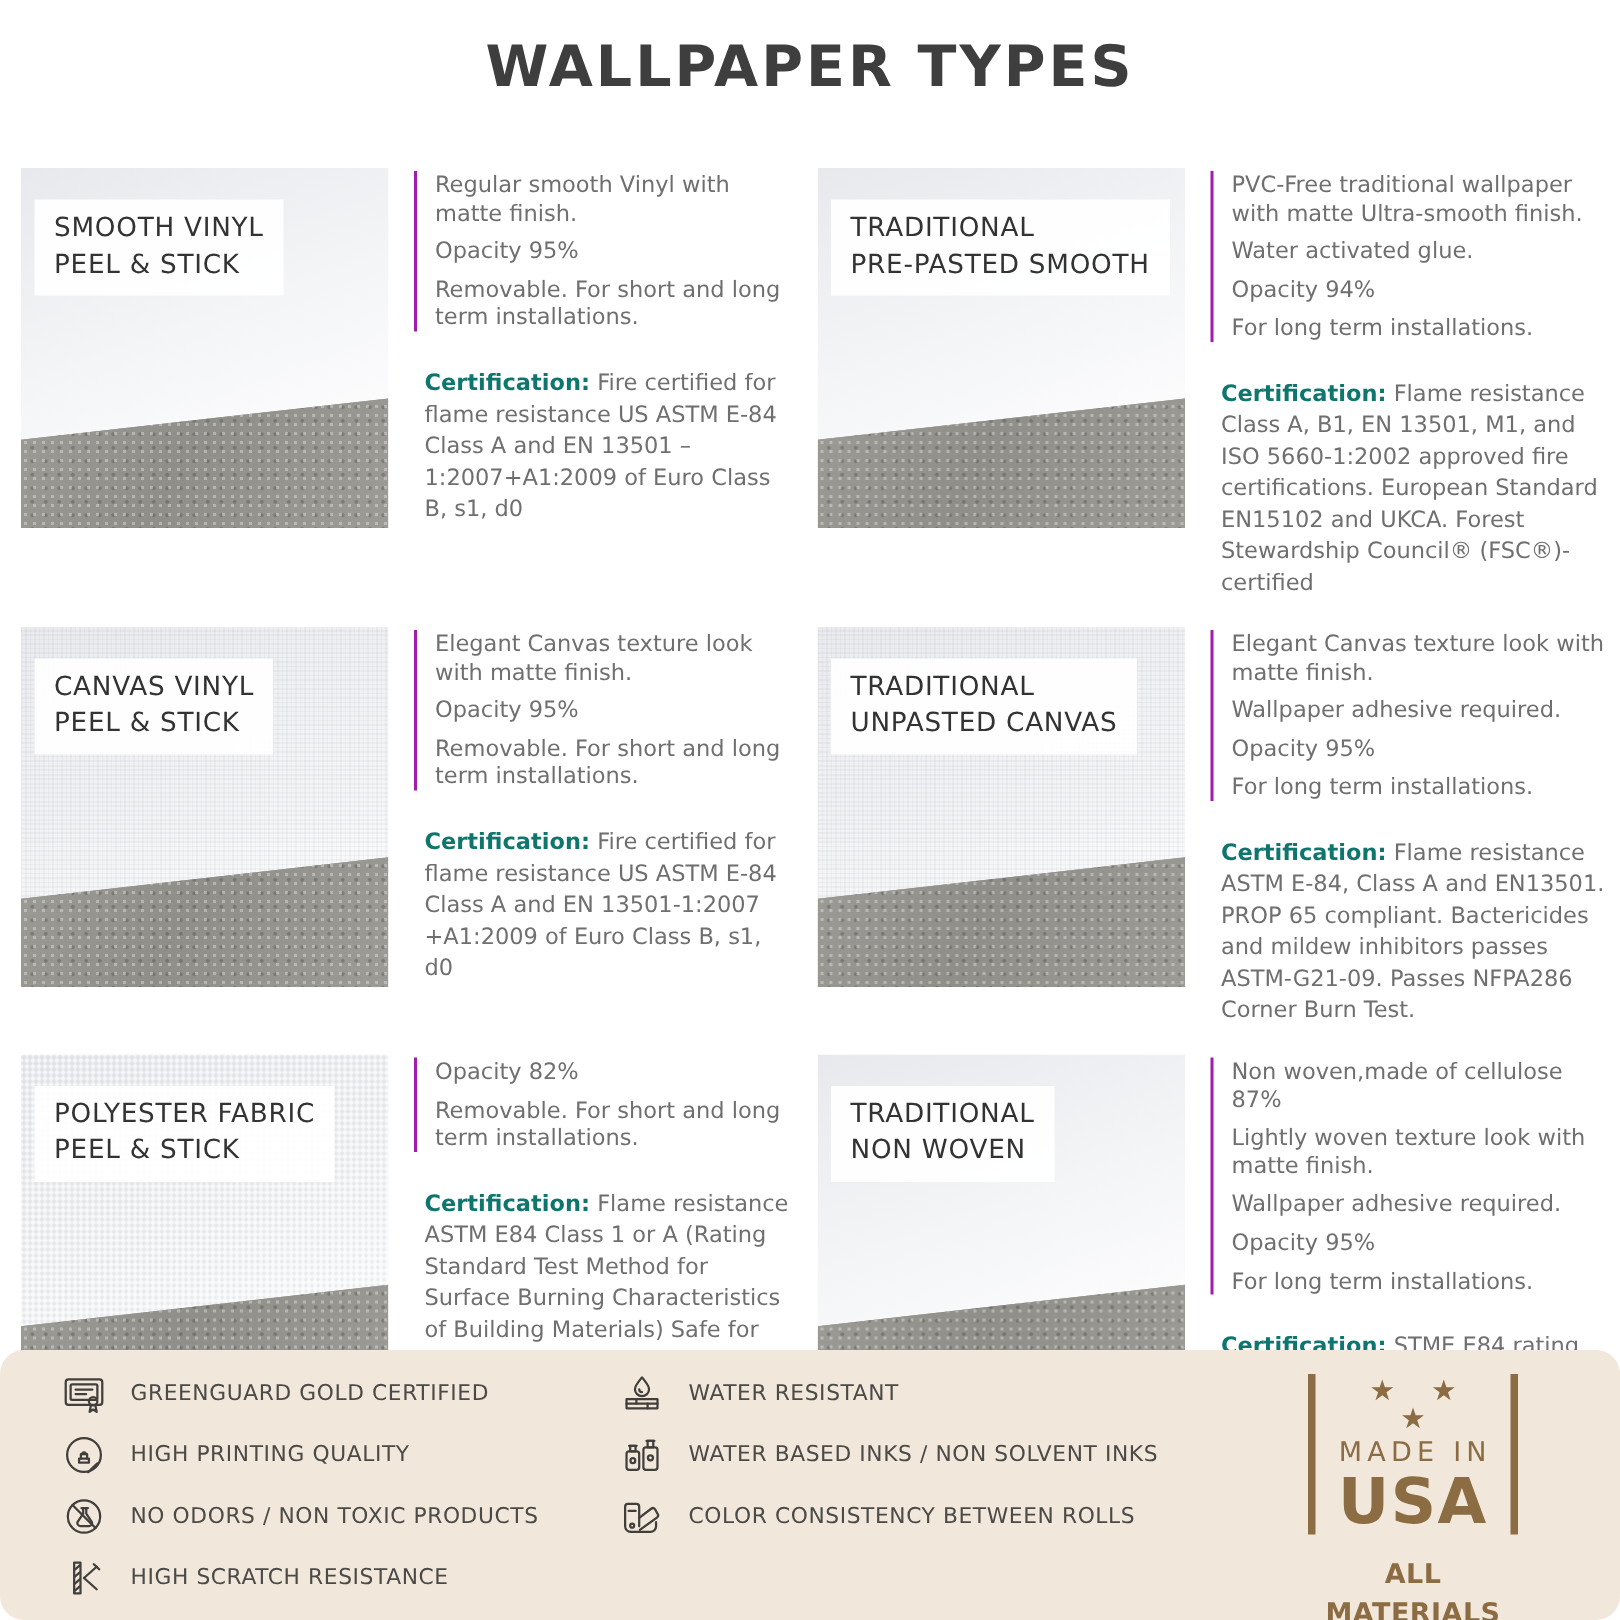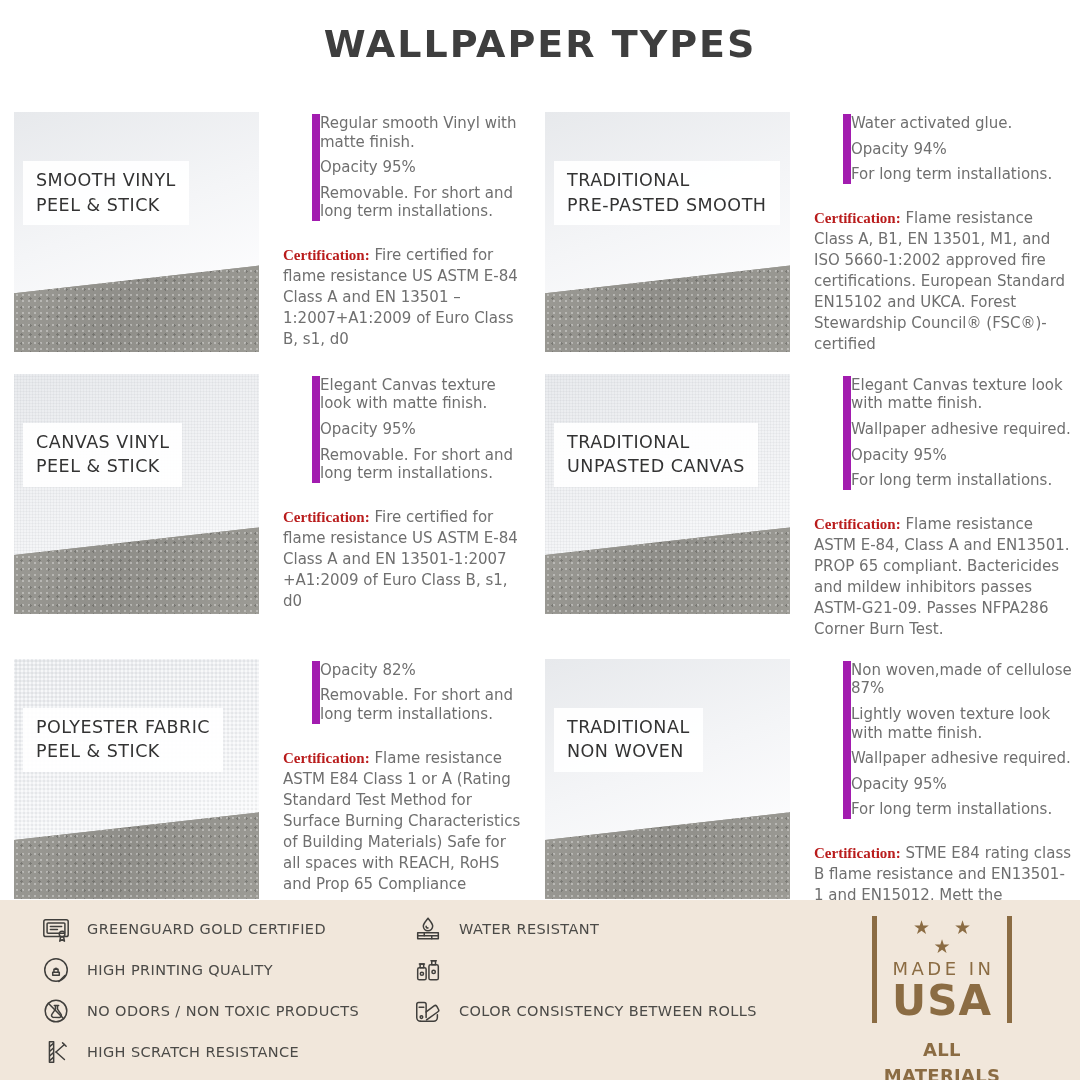--- a/index.html
+++ b/index.html
@@ -28,31 +28,31 @@
       background-size:4px 4px,4px 4px,100% 100%;background-position:0 0,2px 2px,0 0;}
   .floor{position:absolute;inset:0;clip-path:polygon(0 75.5%,100% 64%,100% 100%,0 100%);
       background-color:#9a9993;
       background-image:
         radial-gradient(rgba(255,255,255,.32) 1px,transparent 1.4px),
         radial-gradient(rgba(55,55,52,.30) 1px,transparent 1.4px),
         linear-gradient(115deg,#a3a29c 0%,#8f8e89 55%,#9c9b95 100%);
       background-size:6px 6px,9px 9px,100% 100%;background-position:0 0,3px 2px,0 0;}
   .photo-label{position:absolute;left:9px;top:21px;background:rgba(255,255,255,.93);
       padding:7px 13px 8px 13px;white-space:pre-line;
-      font-size:17.5px;font-weight:500;line-height:1.4;letter-spacing:.5px;color:#333333;margin-top:28px;}
+      font-size:17.5px;font-weight:500;line-height:1.4;letter-spacing:.5px;color:#333333;}
   .desc{padding:2px 6px 0 17px;width:252px;}
   .panel.col-right .desc{width:268px;}
-  .features{border-left:8px solid #a21caf;margin-left:36px;}
+  .features{border-left:2px solid #a21caf;padding-left:12px;}
   .feature-line{margin:0 0 7px 0;font-size:15px;line-height:1.24;color:#6f6f6f;}
   .feature-line:last-child{margin-bottom:0;}
   .cert{margin:24px 0 0 7px;font-size:15px;line-height:1.4;color:#6f6f6f;}
-  .cert strong{color:#b91c1c;font-weight:700;font-family:Liberation Serif, serif;}
+  .cert strong{color:#0f766e;font-weight:700;}
 
   
-  .footer{position:absolute;left:0;top:900px;width:1080px;height:180px;background:#f1e7db;}
+  .footer{position:absolute;left:0;top:900px;width:1080px;height:180px;background:#f1e7db;border-radius:16px;}
   .feat-col{position:absolute;display:flex;flex-direction:column;gap:11px;}
   .feat-col.left{left:40px;top:14px;}
   .feat-col.mid{left:412px;top:14px;justify-content:space-between;}
   .feat-row{display:flex;align-items:center;gap:15px;height:30px;}
   .feat-icon{width:32px;height:32px;flex:0 0 32px;display:flex;align-items:center;justify-content:center;}
   .feat-icon svg{width:30px;height:30px;stroke:#403f3c;fill:none;stroke-width:1.6;
                  stroke-linecap:round;stroke-linejoin:round;}
   .feat-label{font-size:14.5px;letter-spacing:.4px;color:#4b4a47;white-space:nowrap;}
 
   .usa{position:absolute;left:872px;top:16px;width:140px;text-align:center;color:#8b6c43;}
@@ -95,20 +95,21 @@
 
   <article class="panel col-right">
     <div class="photo tex-smooth">
       <div class="wall"></div>
       <div class="floor"></div>
       <div class="photo-label">TRADITIONAL
 PRE-PASTED SMOOTH</div>
     </div>
     <div class="desc">
       <div class="features">
+            <p class="feature-line">PVC-Free traditional wallpaper with matte Ultra-smooth finish.</p>
             <p class="feature-line">Water activated glue.</p>
             <p class="feature-line">Opacity 94%</p>
             <p class="feature-line">For long term installations.</p>
           </div>
       <p class="cert">
         <strong>Certification:</strong>
         <span> Flame resistance Class A, B1, EN 13501, M1, and ISO 5660-1:2002 approved fire certifications. European Standard EN15102 and UKCA. Forest Stewardship Council® (FSC®)-certified</span>
       </p>
     </div>
   </article>
@@ -269,20 +270,21 @@
               <rect x="5" y="13.5" width="9" height="13" rx="1.8"></rect>
               <rect x="7.6" y="9.5" width="3.8" height="4"></rect>
               <line x1="6.8" y1="9.5" x2="12.2" y2="9.5"></line>
               <circle cx="9.5" cy="20" r="1.7"></circle>
               <rect x="17" y="10.5" width="10" height="16" rx="1.8"></rect>
               <rect x="20" y="6" width="4" height="4.5"></rect>
               <line x1="19.2" y1="6" x2="24.8" y2="6"></line>
               <circle cx="22" cy="18" r="1.8"></circle>
             </svg>
           </span>
+          <span class="feat-label">WATER BASED INKS / NON SOLVENT INKS</span>
         </div>
         <div class="feat-row">
           <span class="feat-icon">
             <svg viewBox="0 0 32 32">
               <path d="M8 27 L22 27 a4 4 0 0 0 4-4 L26 20"></path>
               <path d="M8 27 a4 4 0 0 1-4-4 L4 9 a2 2 0 0 1 2-2 L12 7 a2 2 0 0 1 2 2 L14 23"></path>
               <path d="M14 17 L22.5 10.5 a2 2 0 0 1 2.8.4 L27 14 a2 2 0 0 1-.4 2.8 L14.5 25.5"></path>
               <circle cx="9" cy="22.5" r="1.4"></circle>
               <line x1="6.5" y1="12" x2="11.5" y2="12"></line>
             </svg>

